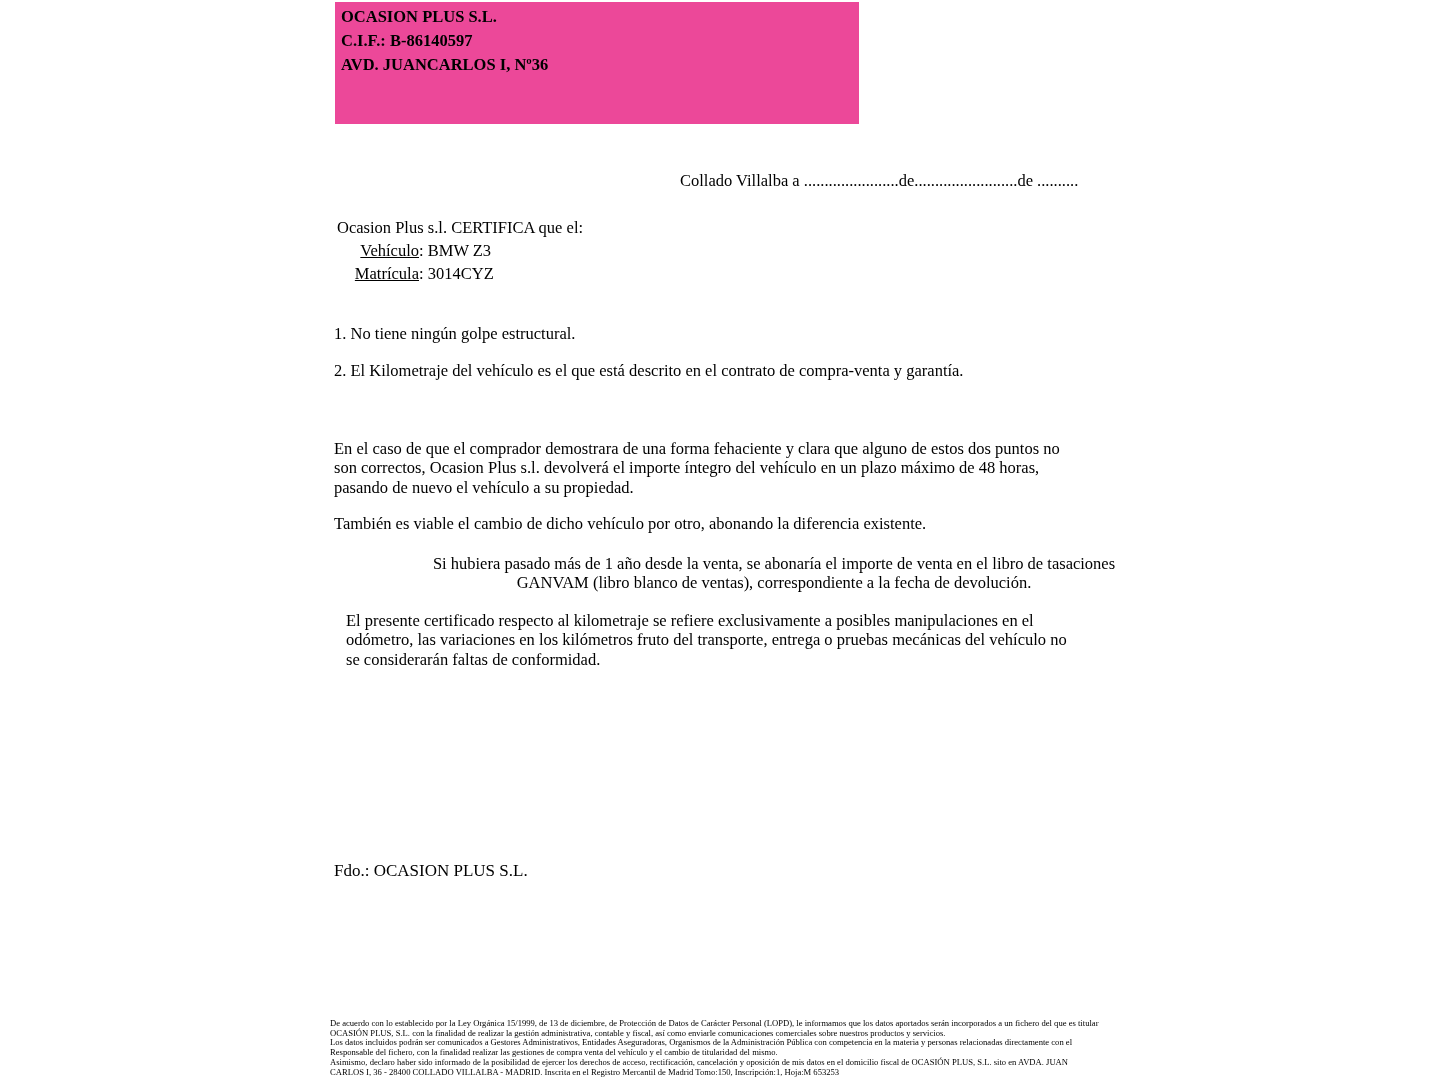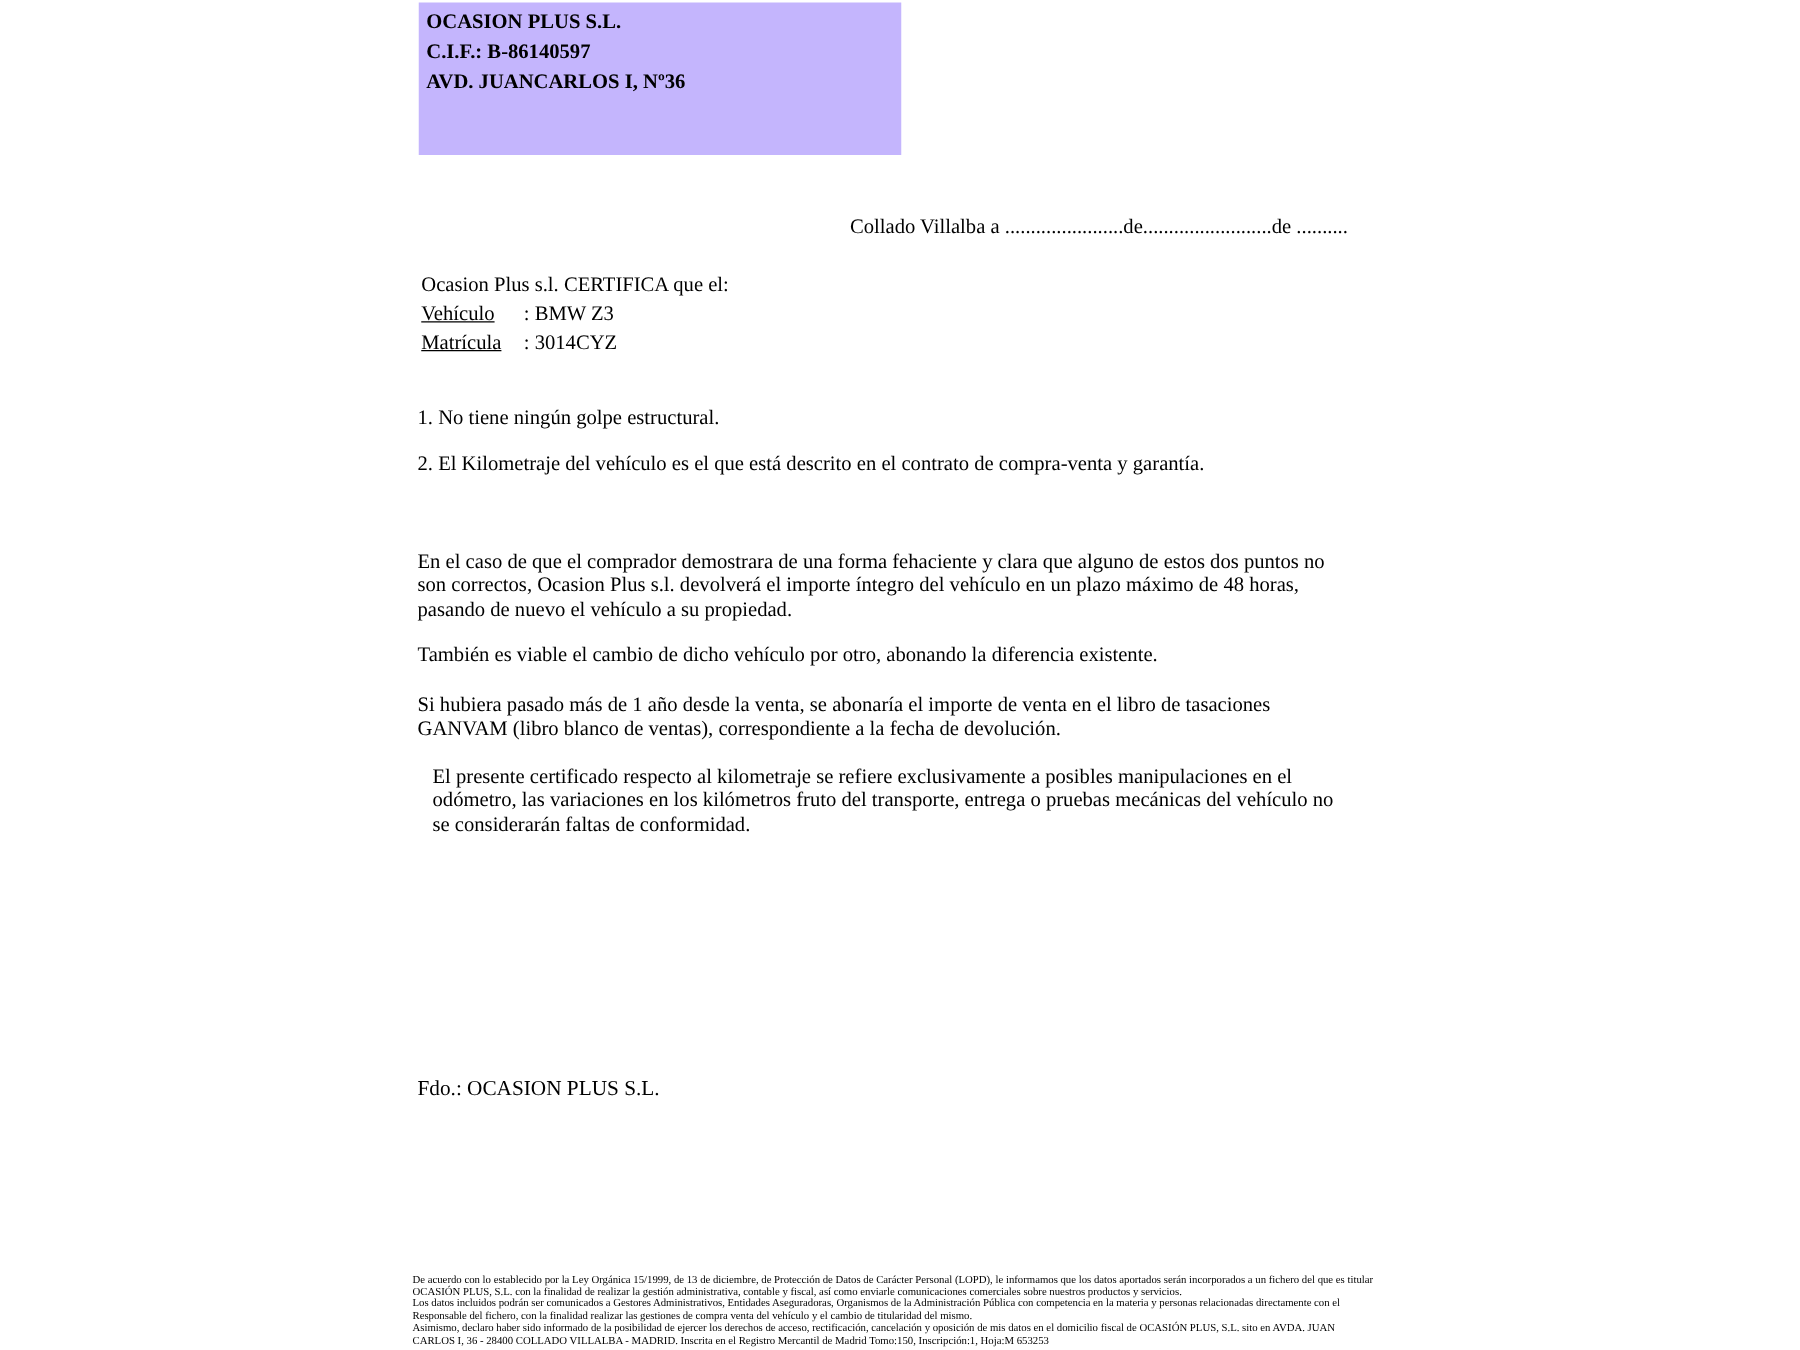--- a/index.html
+++ b/index.html
@@ -16,23 +16,23 @@
     position: relative;
     width: 1440px;
     height: 1080px;
     background: #ffffff;
   }
   
   .letterhead {
     position: absolute;
     left: 335px;
     top: 2px;
-    width: 386px;
+    width: 524px;
     height: 122px;
-    background: #c4b5fd;
+    background: #ec4899;
     box-sizing: border-box;
     padding: 3px 0 0 6px;
   }
   .letterhead .lh-line {
     font-weight: bold;
     font-size: 16.5px;
     line-height: 24px;
     white-space: nowrap;
   }
   
@@ -44,42 +44,42 @@
     white-space: nowrap;
   }
   
   .cert {
     position: absolute;
     left: 337px;
     top: 216px;
     font-size: 16.5px;
     line-height: 23px;
   }
-  .cert-row { display: flex; }
+  .cert-row { display: flex; text-align: right; }
   .cert-label {
     display: inline-block;
     width: 82px;
     text-decoration: underline;
   }
   .cert-value { white-space: nowrap; }
   
   .bodyblock {
     position: absolute;
     left: 334px;
     top: 324px;
     width: 880px;
     font-size: 16.5px;
     line-height: 19.5px;
   }
   .bodyblock .line { white-space: nowrap; }
   .clause-1 { margin: 0 0 17.5px 0; }
   .clause-2 { margin: 0 0 58px 0; }
   .para-1 { margin: 0 0 16.5px 0; }
   .para-2 { margin: 0 0 20.5px 0; }
-  .para-3 { margin: 0 0 18px 0; }
+  .para-3 { margin: 0 0 18px 0; text-align: center; }
   .para-4 { margin: 12px; }
   
   .signature {
     position: absolute;
     left: 334px;
     top: 861px;
     font-size: 17px;
     white-space: nowrap;
   }
   

